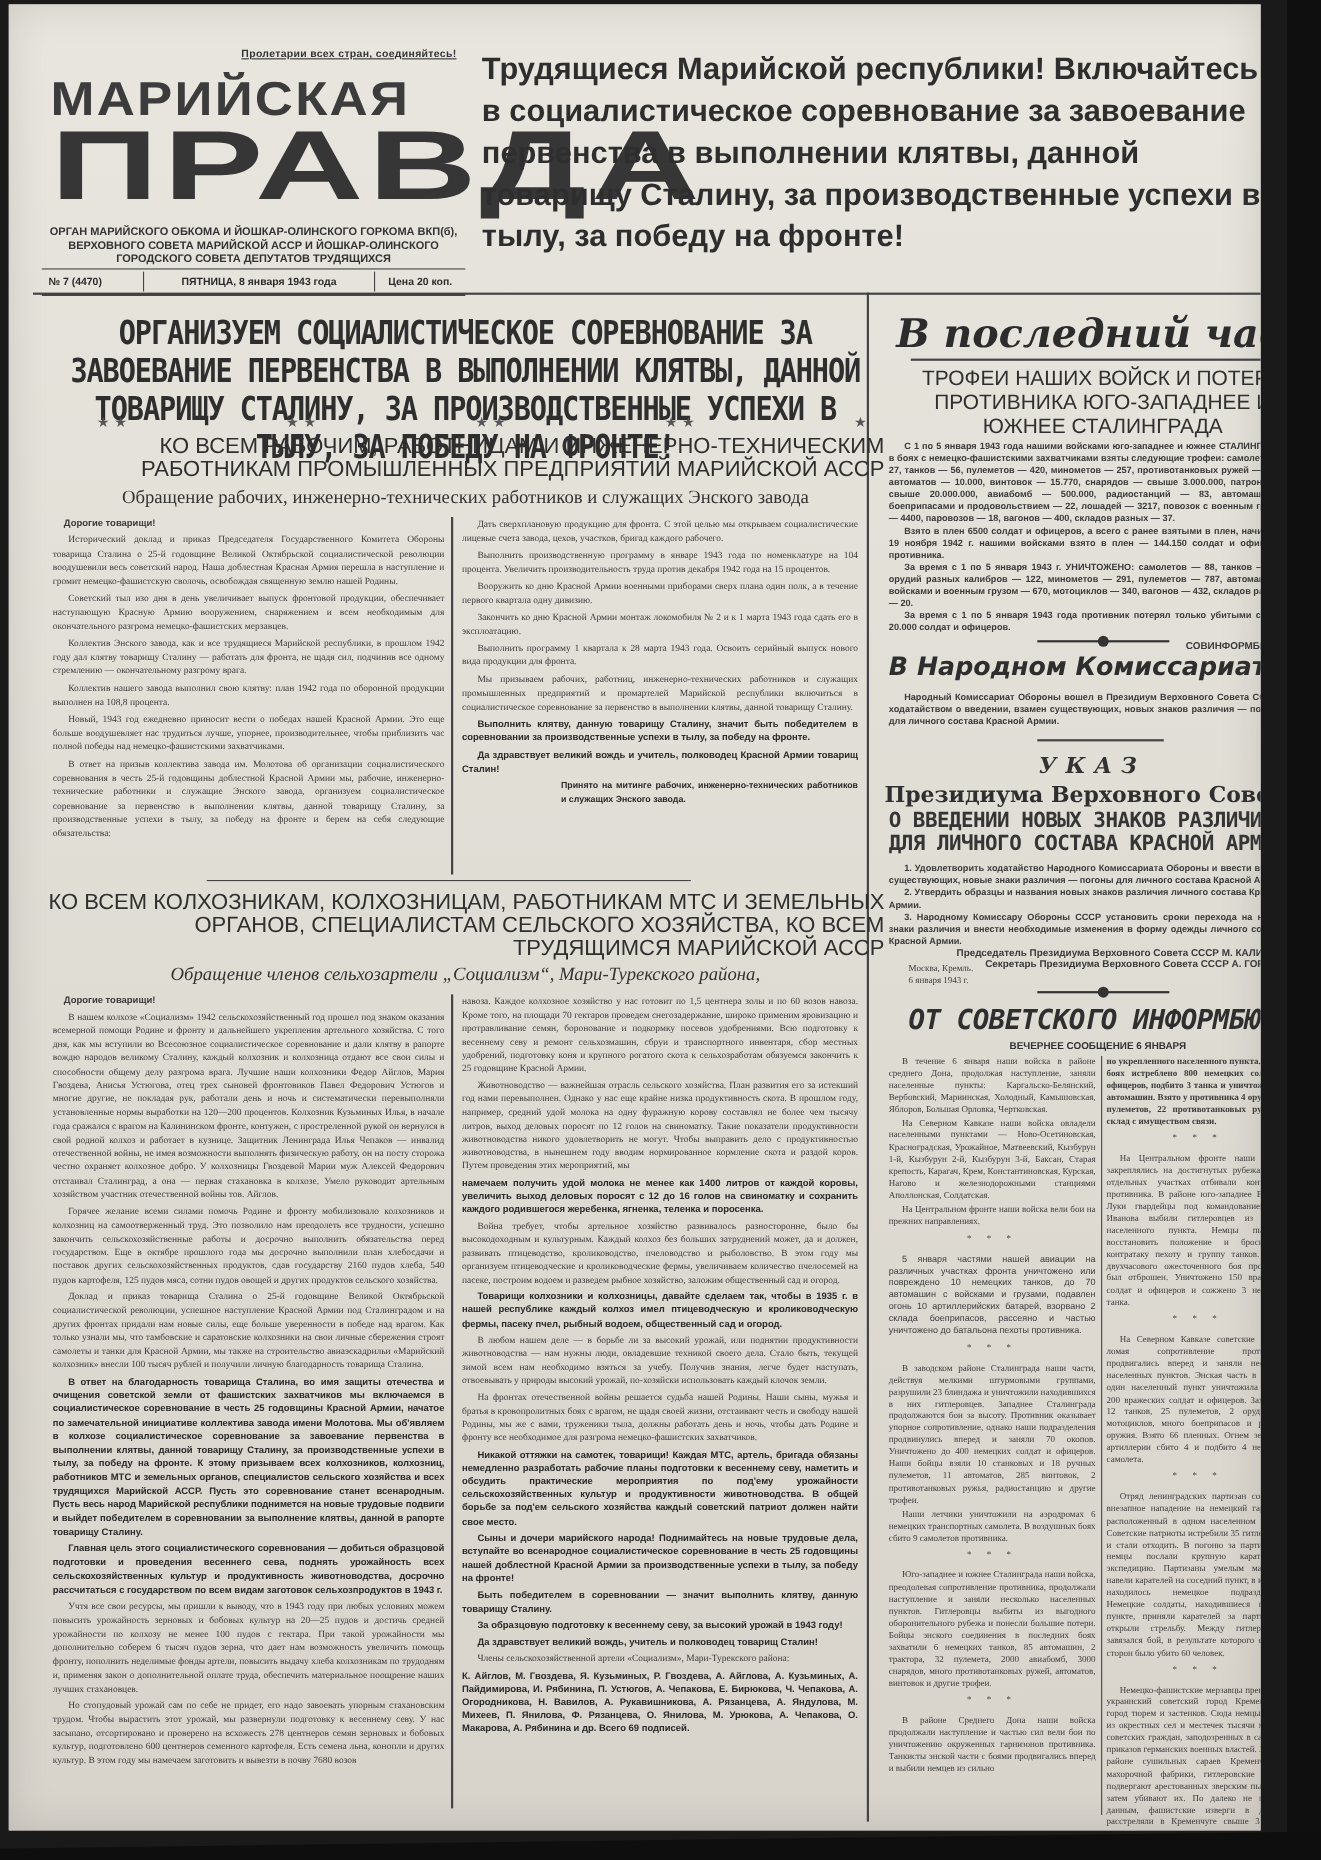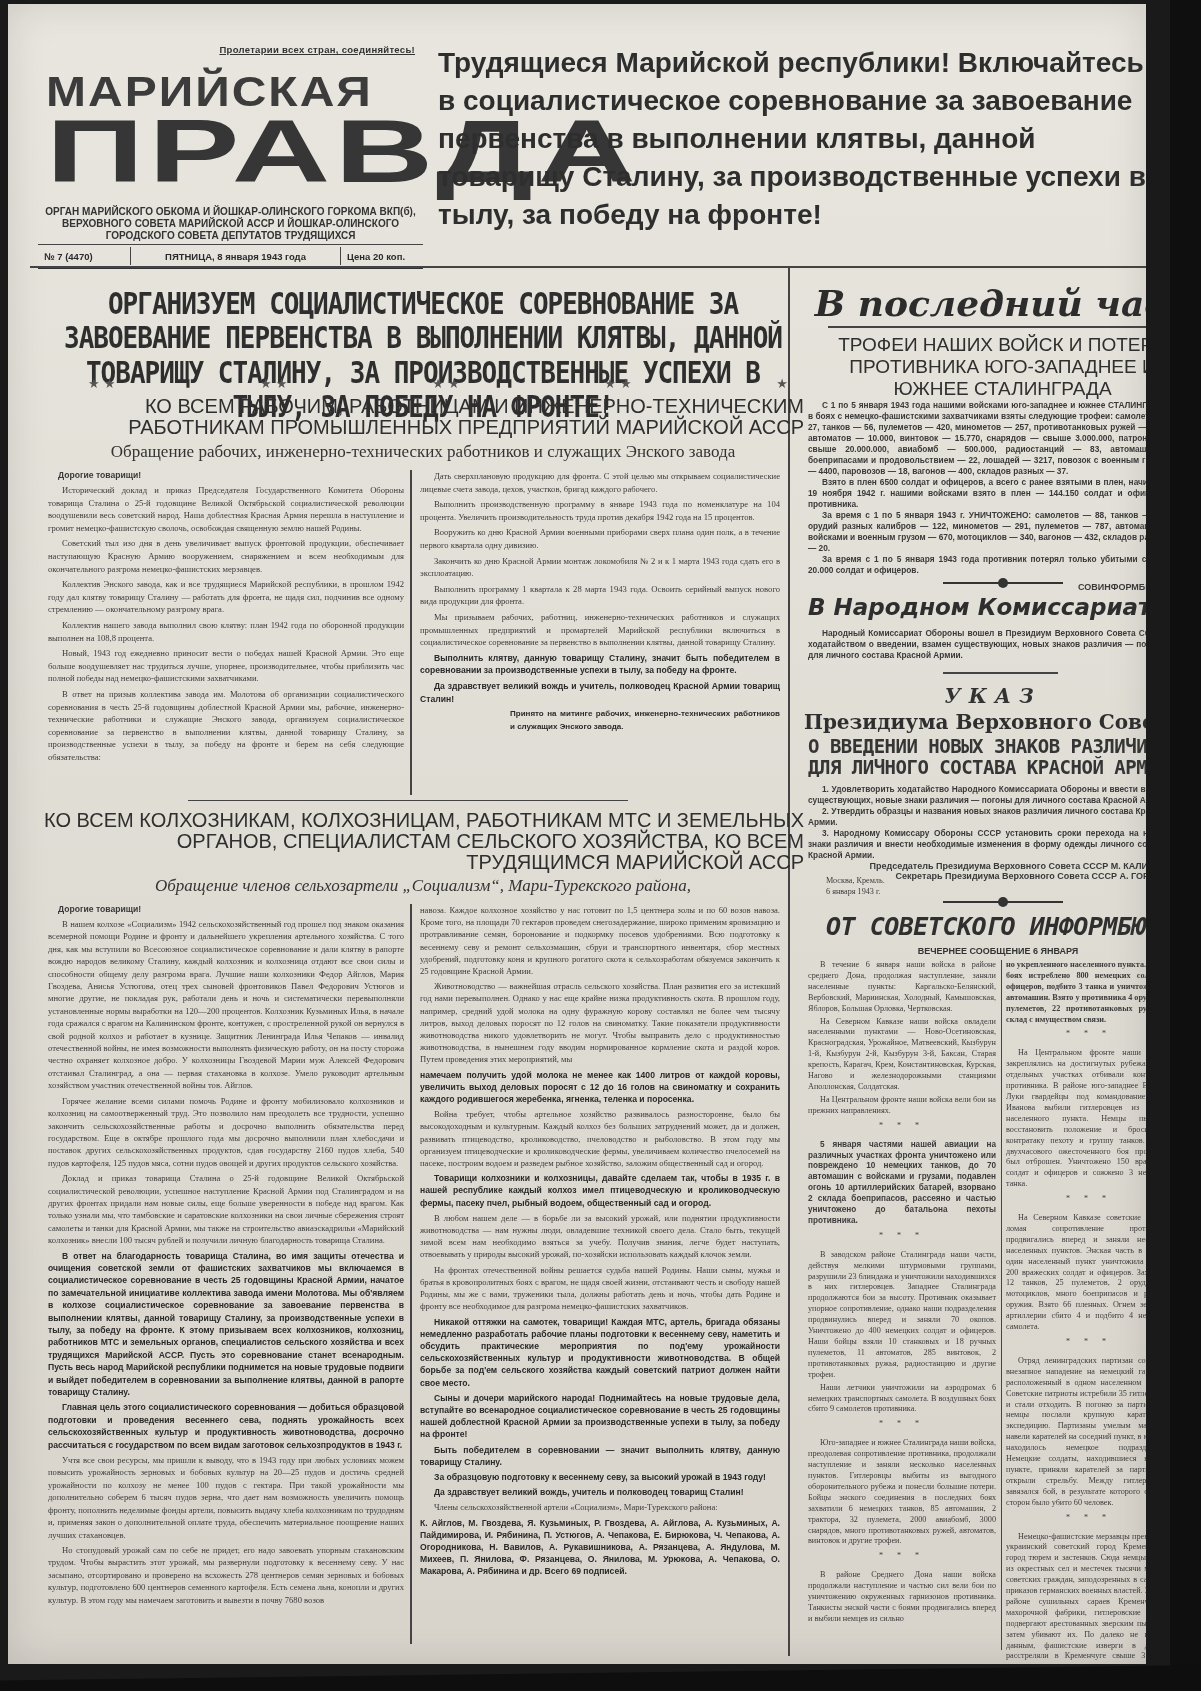--- a/index.html
+++ b/index.html
@@ -27,21 +27,21 @@
   .mast { position:absolute; left:30px; top:10px; width:385px; height:250px; }
   .slogan { position:absolute; right:8px; top:30px; font:bold 9.5px "Liberation Sans",sans-serif; text-decoration:underline; color:#333; letter-spacing:.3px; }
   .title-top { position:absolute; left:8px; top:52px; font:900 48px "Liberation Sans",sans-serif; letter-spacing:2px; color:#3c3c3c; transform:scaleY(.9); transform-origin:left top; }
   .title-big { position:absolute; left:8px; top:92px; font:900 124px "Liberation Sans",sans-serif; letter-spacing:4px; color:#363636; line-height:1; transform:scaleX(1.1) scaleY(.72); transform-origin:left top; }
   .organ { position:absolute; left:0; top:192px; width:385px; font:bold 10px "Liberation Sans",sans-serif; text-align:center; line-height:12px; color:#333; }
   .issue-row { position:absolute; left:0; top:230px; width:385px; height:22px; display:flex; border-top:1px solid #444; border-bottom:2px solid #333; font:bold 9.5px "Liberation Sans",sans-serif; align-items:center; }
   .issue-row > div { padding:0 6px; }
   .issue-row .sep { border-left:1px solid #444; height:18px; padding:0; }
   .issue-num { width:80px; }
   .issue-date { flex:1; text-align:center; }
-  .issue-price { width:70px; }
+  .issue-price { width:70px; text-align:center; }
 
   .banner { position:absolute; left:430px; top:40px; width:720px; font:bold 28px "Liberation Sans",sans-serif; line-height:38px; color:#2e2e2e; }
 
   .hr { position:absolute; height:2px; background:#444; }
 
   
   .lead-head { position:absolute; left:40px; top:282px; width:750px; text-align:center; font:bold 26px "DejaVu Sans Mono",monospace; line-height:30px; color:#2e2e2e; transform:scaleY(1.15); transform-origin:top; letter-spacing:-1px;}
   .stars { position:absolute; left:80px; top:372px; width:700px; display:flex; justify-content:space-between; font-size:13px; color:#555; }
   .appeal-head { position:absolute; left:36px; width:760px; text-align:right; font:20px "Liberation Sans",sans-serif; line-height:21px; color:#2f2f2f; }
   .appeal-sub { position:absolute; left:40px; width:750px; text-align:center; font:17px "Liberation Serif",serif; color:#333; }
@@ -63,21 +63,21 @@
   .orn { position:absolute; height:2px; background:#333; }
   .orn::after { content:""; position:absolute; left:50%; top:-4px; width:10px; height:10px; background:#333; border-radius:50%; transform:translateX(-50%); }
   .nko-head { position:absolute; left:800px; top:590px; font:italic bold 23px "DejaVu Sans",sans-serif; color:#2e2e2e; white-space:nowrap; }
   .ukaz { position:absolute; left:800px; top:680px; width:370px; text-align:center; font:italic bold 20px "DejaVu Serif",serif; letter-spacing:8px; color:#333; }
   .presid { position:absolute; left:796px; top:706px; white-space:nowrap; font:bold 20px "DejaVu Serif",serif; color:#2f2f2f; }
   .ukaz-title { position:absolute; left:800px; top:732px; width:370px; font:bold 19px "DejaVu Sans Mono",monospace; line-height:21px; color:#353535; letter-spacing:-.5px; }
   .sovinf-head { position:absolute; left:818px; top:908px; white-space:nowrap; font:italic bold 25px "DejaVu Sans Mono",monospace; color:#2f2f2f; letter-spacing:-.5px; }
   .evening { position:absolute; left:800px; top:942px; width:380px; text-align:center; font:bold 9px "Liberation Sans",sans-serif; color:#333; }
   .sc { position:absolute; font:8.2px "Liberation Serif",serif; line-height:10.9px; text-align:justify; color:#3c3c3c; }
   .sc p { margin:0 0 2px 0; text-indent:12px; }
-  .sc .bs { font-family:"Liberation Sans",sans-serif; font-weight:bold; }
+  .sc .bs { font-family:"Liberation Sans",sans-serif; font-weight:normal; }
   .dots { text-align:center; letter-spacing:6px; font-size:8px; margin:4px 0 8px; }
 </style>
 </head>
 <body>
 
 <div class="right-strip"></div>
 
 <div class="page">
 
   <div class="mast">

